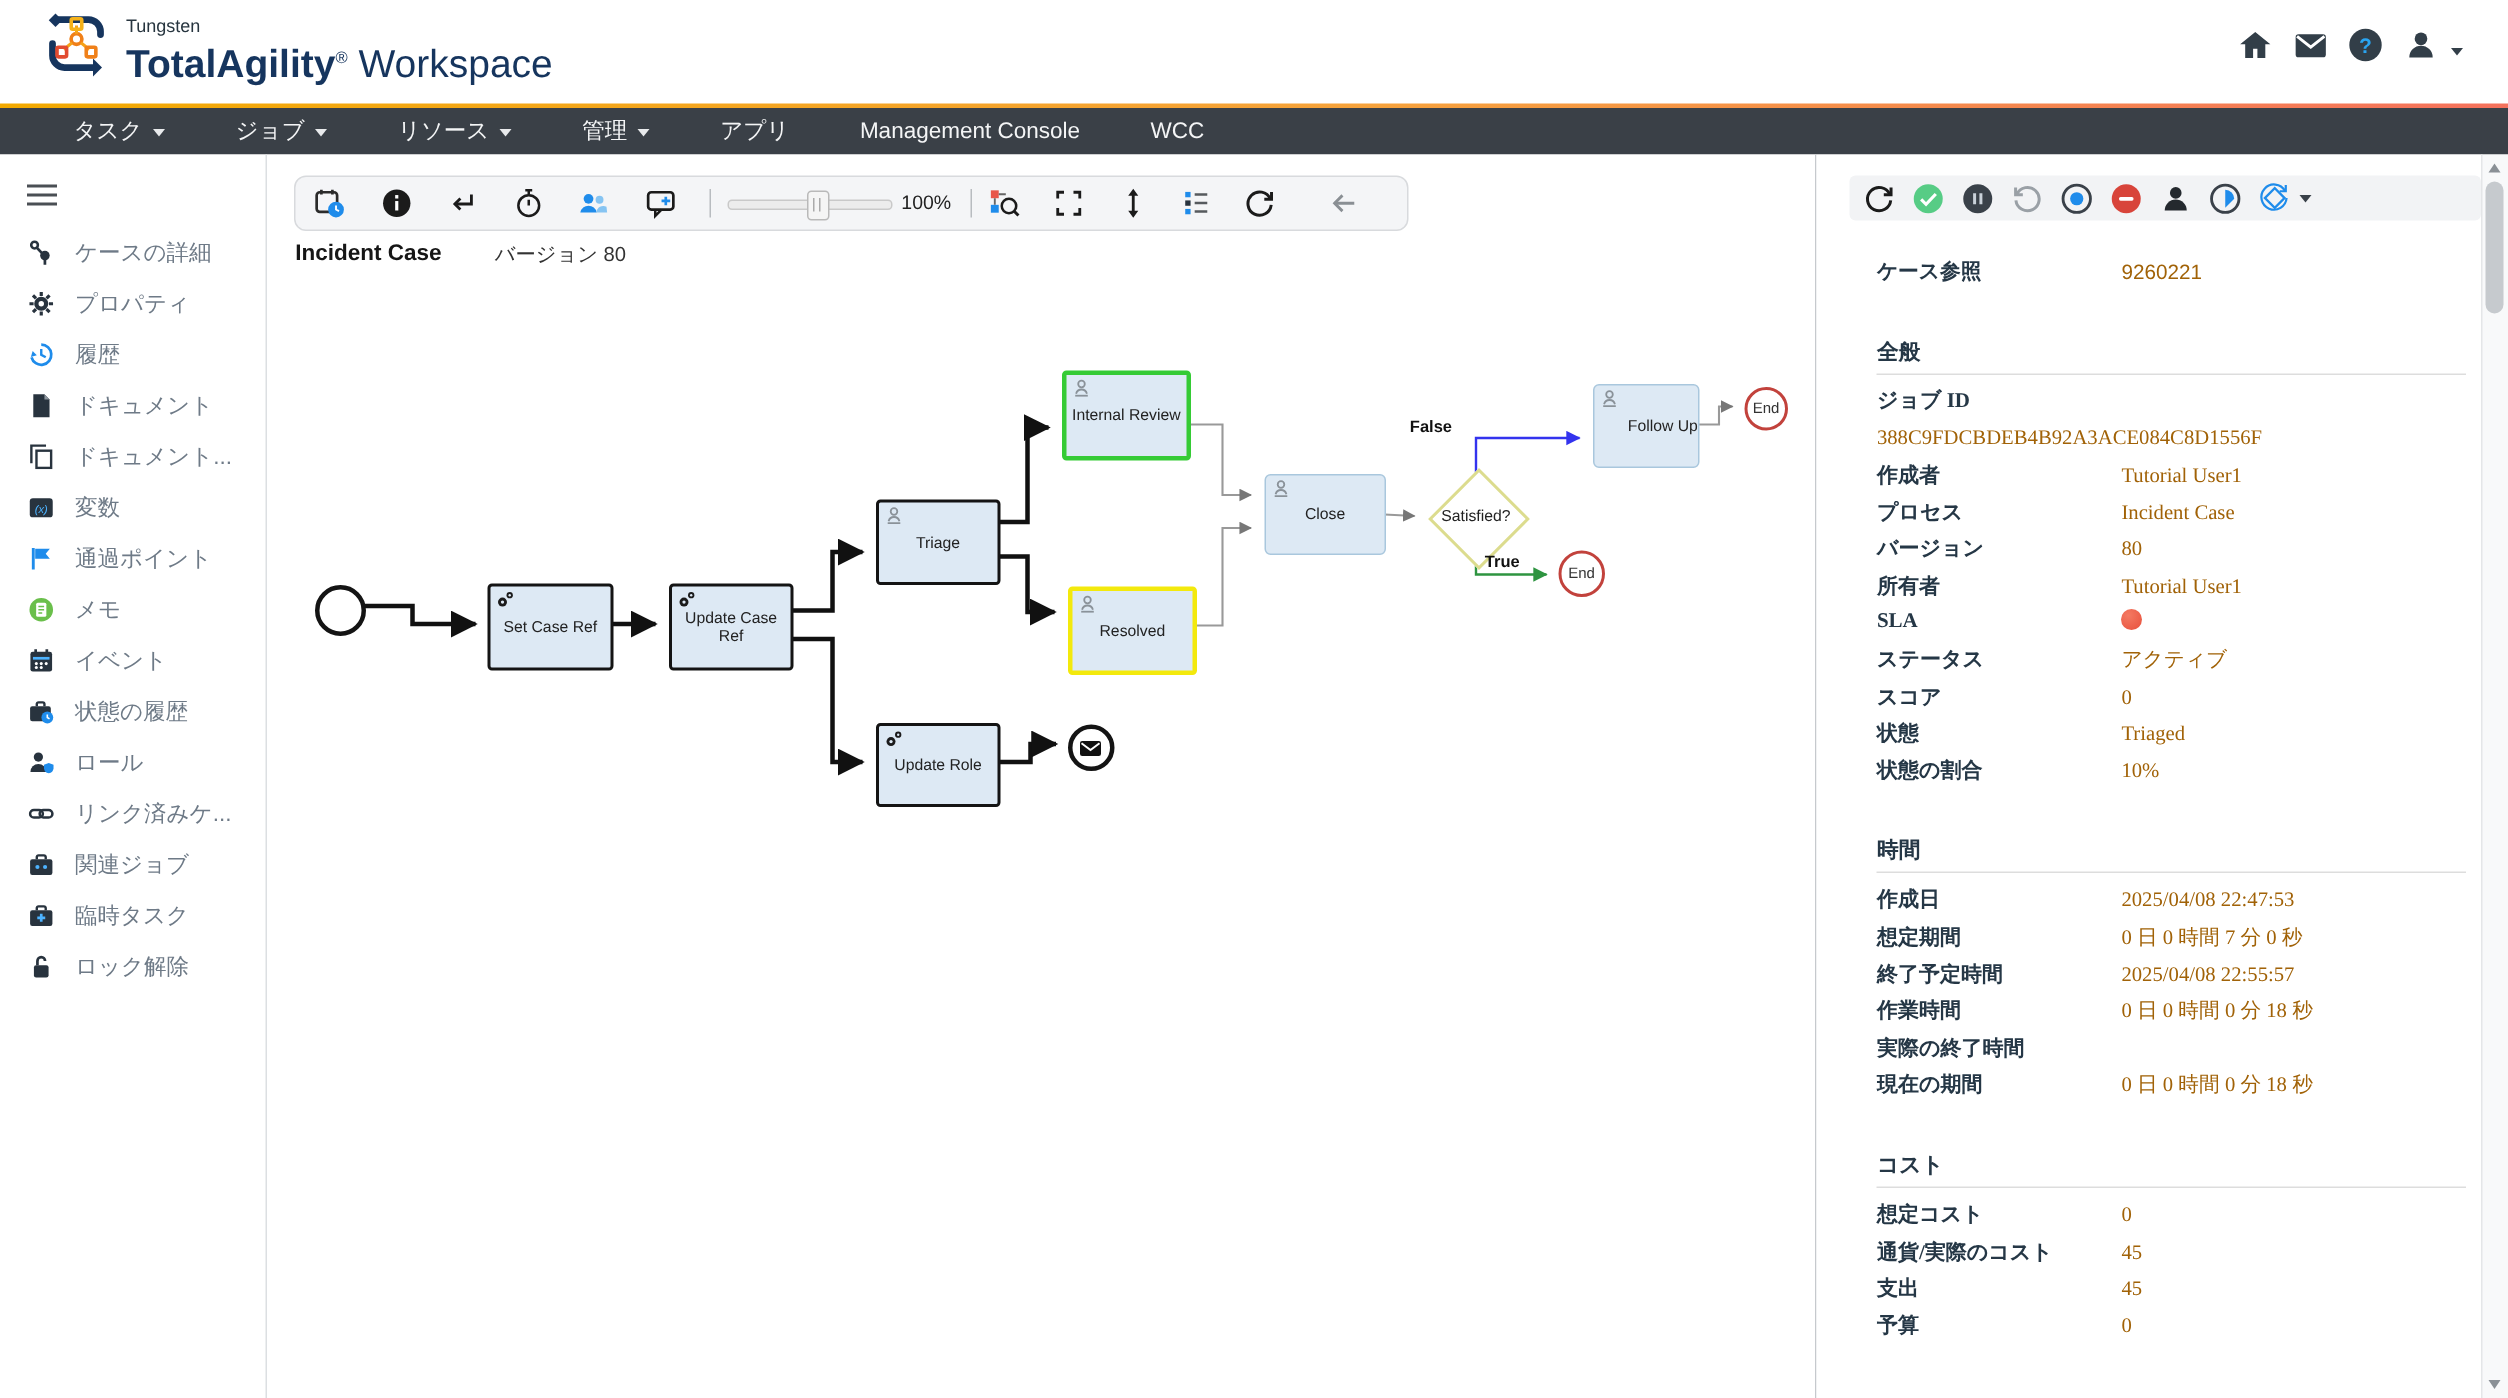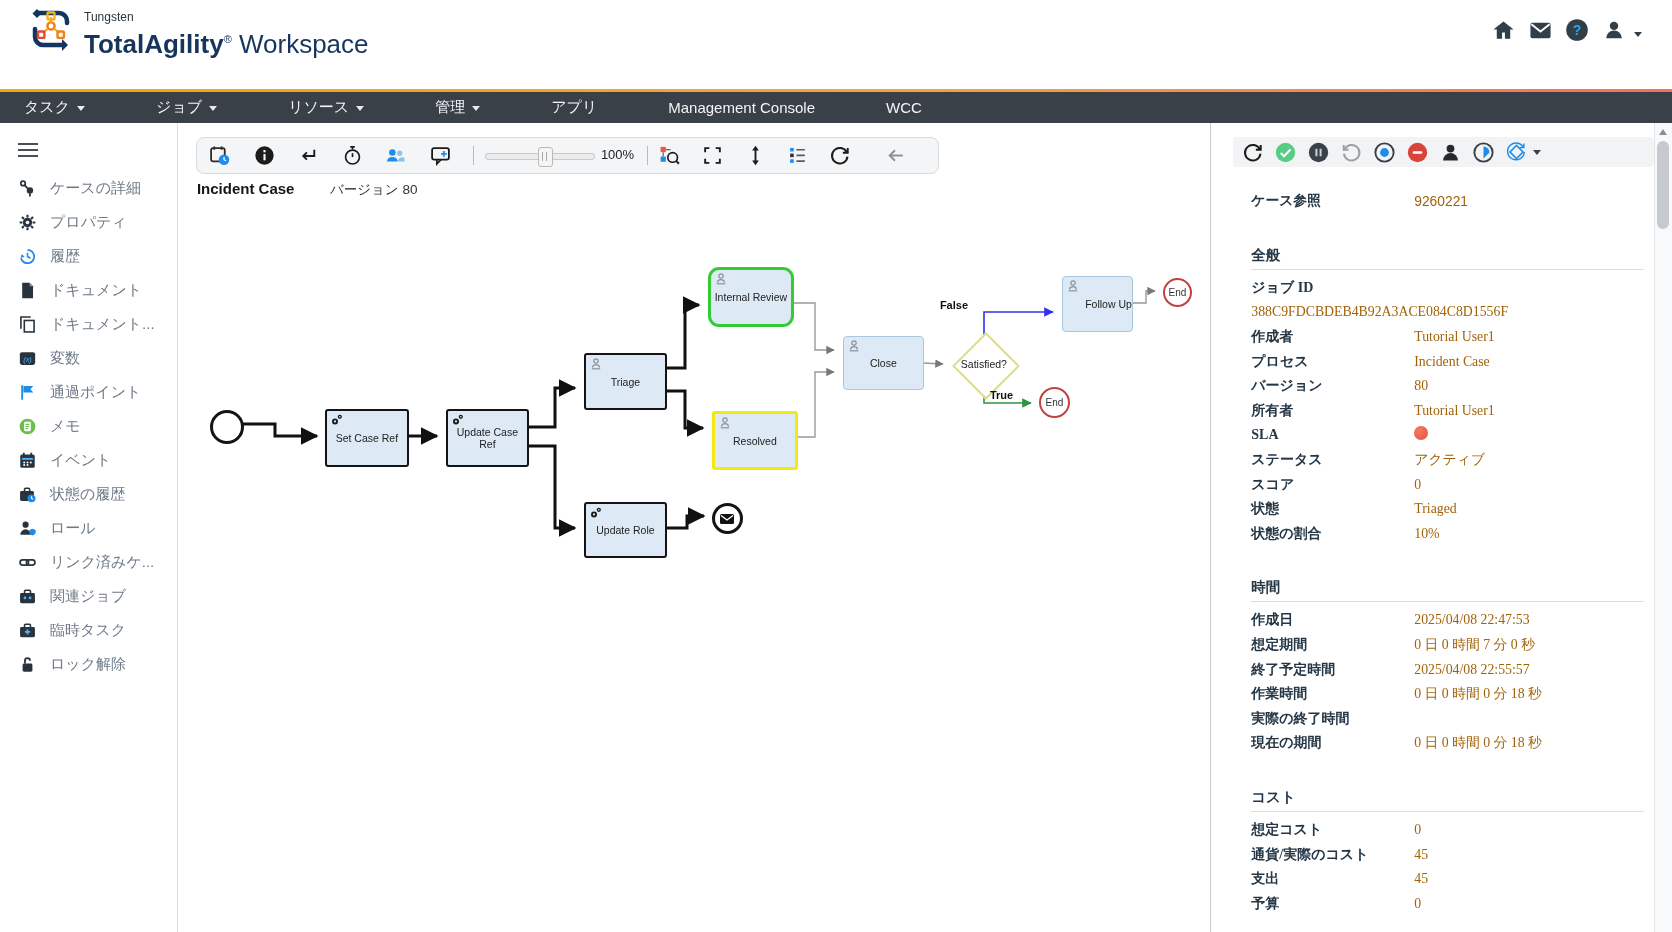--- a/index.html
+++ b/index.html
@@ -1,36 +1,36 @@
 <!DOCTYPE html>
 <html><head>
 <meta charset="utf-8">
 <style>
   html,body{margin:0;padding:0;background:#fff;}
   body{width:1672px;height:932px;overflow:hidden;font-family:"Liberation Sans","DejaVu Sans",sans-serif;position:relative;}
   .icn{display:inline-flex;align-items:center;justify-content:center;}
   .icn svg{display:block;}
 
   
-  .header{height:89px;position:relative;background:#fff;}
+  .header{height:69px;position:relative;background:#fff;}
   .header:after{content:"";position:absolute;left:0;right:0;bottom:-3px;height:3px;
     background:linear-gradient(90deg,#f2a900 0%,#f6a23c 55%,#f4715c 100%);}
   .brand{position:absolute;left:28px;top:6px;display:flex;align-items:flex-start;}
   .brand-text{margin-left:10px;}
   .brand-small{font-size:12px;color:#27353f;margin-top:4px;}
   .brand-main-row{font-size:26px;color:#16355e;line-height:26px;margin-top:2px;}
   .brand-main{font-weight:bold;}
   .brand-reg{font-size:11px;vertical-align:super;}
   .brand-suffix{font-weight:normal;}
   .hdr-icons{position:absolute;right:30px;top:17px;display:flex;align-items:center;gap:11px;}
   .hdr-btn{width:26px;height:26px;cursor:pointer;display:flex;align-items:center;justify-content:center;}
   .hdr-caret{width:0;height:0;border-left:4px solid transparent;border-right:4px solid transparent;border-top:5px solid #323e48;margin-left:-4px;margin-top:8px;}
 
   
-  .navbar{height:31px;margin-top:3px;background:#3a4047;display:flex;align-items:center;padding-left:24px;gap:71px;}
+  .navbar{height:31px;margin-top:3px;background:#3a4047;display:flex;align-items:center;padding-left:49px;gap:47px;}
   .nav-item{color:#f4f5f6;font-size:15px;display:flex;align-items:center;gap:7px;cursor:pointer;white-space:nowrap;}
   .caret{width:0;height:0;border-left:4px solid transparent;border-right:4px solid transparent;border-top:5px solid #e8eaec;margin-top:2px;}
 
   
   .main{display:flex;height:829px;}
   .sidebar{width:177px;border-right:1px solid #dcdfe2;background:#fff;}
   .hamburger{margin:20px 0 14px 18px;width:20px;cursor:pointer;}
   .hamburger div{height:2px;background:#4a4f54;margin-bottom:4px;}
   .sb-item{display:flex;align-items:center;height:34px;padding-left:18px;gap:14px;color:#6e7a87;font-size:15px;cursor:pointer;white-space:nowrap;}
   .sb-item .icn{width:18px;height:18px;flex:0 0 18px;}
@@ -471,21 +471,21 @@
       <span class="badge icn">
           <svg width="14" height="14" viewBox="0 0 14 14" fill="none" stroke="#8a9299" stroke-width="1.2">
             <circle cx="7" cy="4" r="2.2"></circle>
             <path d="M3.4 10.5 a3.7 3.7 0 0 1 7.2 0"></path>
             <path d="M2.8 11.8 h8.4"></path>
           </svg>
         </span>
       <span>Triage</span>
     </div>
 
-    <div class="node green" style="left:530px;top:144px;width:80px;height:54px;border-radius:11px;">
+    <div class="node green" style="left:530px;top:144px;width:80px;height:54px;">
       <span class="badge icn">
           <svg width="14" height="14" viewBox="0 0 14 14" fill="none" stroke="#8a9299" stroke-width="1.2">
             <circle cx="7" cy="4" r="2.2"></circle>
             <path d="M3.4 10.5 a3.7 3.7 0 0 1 7.2 0"></path>
             <path d="M2.8 11.8 h8.4"></path>
           </svg>
         </span>
       <span>Internal Review</span>
     </div>
 

